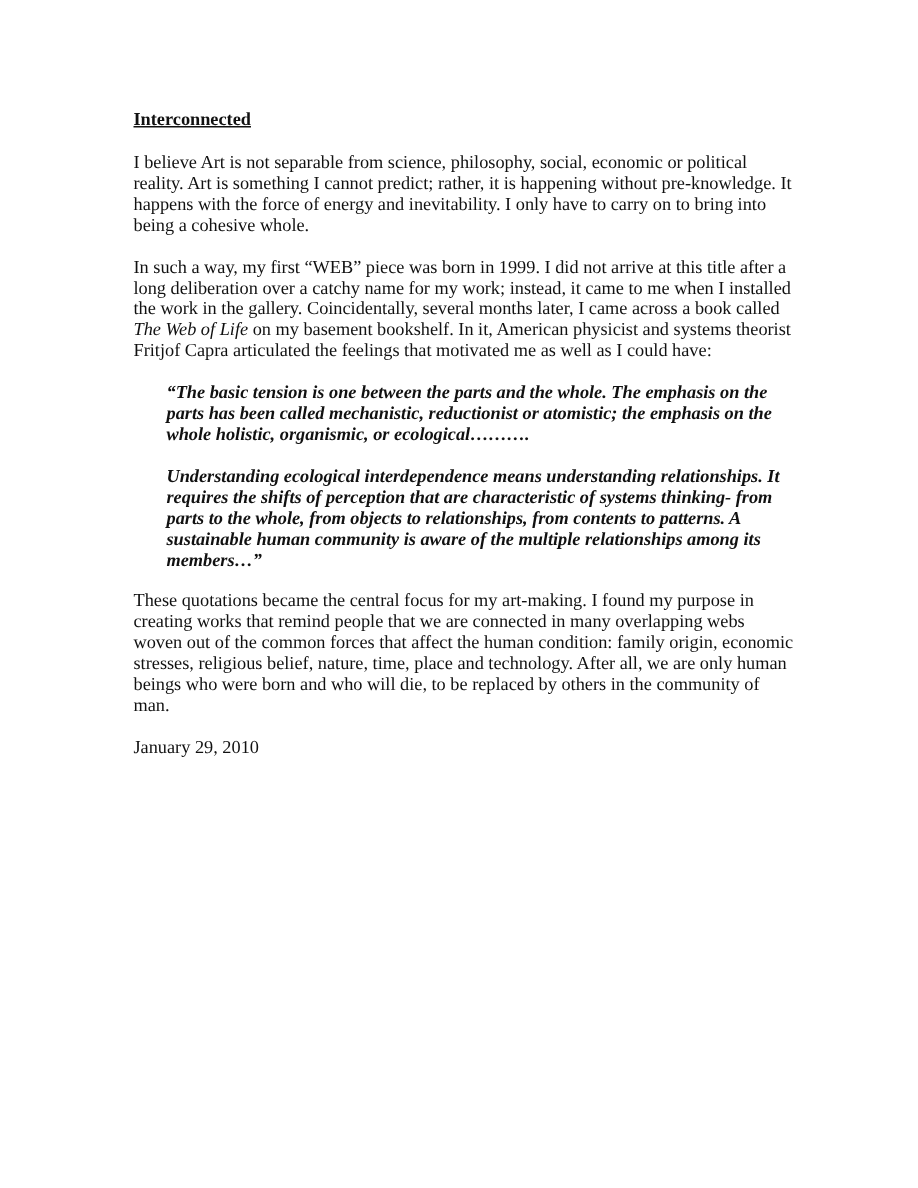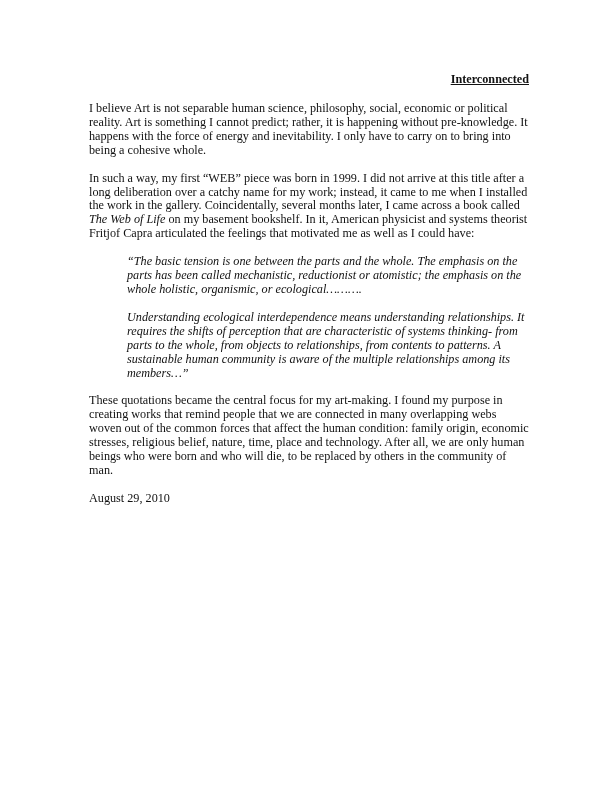--- a/index.html
+++ b/index.html
@@ -1,33 +1,33 @@
 <!DOCTYPE html>
 <html><head>
 <meta charset="utf-8">
 <style>
   html, body { margin: 0; padding: 0; background: #ffffff; }
   body { width: 612px; height: 792px; position: relative; overflow: hidden;
          font-family: "Liberation Serif", "DejaVu Serif", serif; color: #111111; }
   .page { position: absolute; left: 89px; top: 72px; width: 440px; }
-  .title { text-align: right; font-weight: bold; text-decoration: underline;
+  .title { text-align: left; font-weight: bold; text-decoration: underline;
            font-size: 12.2px; line-height: 14px; margin: 0 0 16px 0; }
   p { margin: 0 0 14px 0; font-size: 12.2px; line-height: 13.9px; }
-  .quote { margin-left: 38px; margin-right: 0; font-weight: normal; font-style: italic; }
+  .quote { margin-left: 22px; margin-right: 0; font-weight: bold; font-style: italic; }
   .sig { margin: 0; font-size: 12.2px; line-height: 13.9px; }
 </style>
 </head>
 <body>
 
 <div class="page">
   <div class="title">Interconnected</div>
 
-  <p>I believe Art is not separable human science, philosophy, social, economic or political reality.  Art is something I cannot predict; rather, it is happening without pre-knowledge. It happens with the force of energy and inevitability.  I only have to carry on to bring into being a cohesive whole.</p>
+  <p>I believe Art is not separable from science, philosophy, social, economic or political reality.  Art is something I cannot predict; rather, it is happening without pre-knowledge. It happens with the force of energy and inevitability.  I only have to carry on to bring into being a cohesive whole.</p>
 
   <p><span>In such a way, my first “WEB” piece was born in 1999.  I did not arrive at this title after a long deliberation over a catchy name for my work; instead, it came to me when I installed the work in the gallery.  Coincidentally, several months later, I came across a book called </span><i>The Web of Life</i><span> on my basement bookshelf.  In it, American physicist and systems theorist Fritjof Capra articulated the feelings that motivated me as well as I could have:</span></p>
 
   <p class="quote">“The basic tension is one between the parts and the whole. The emphasis on the parts has been called mechanistic, reductionist or atomistic; the emphasis on the whole holistic, organismic, or ecological……….</p>
   <p class="quote">Understanding ecological interdependence means understanding relationships. It requires the shifts of perception that are characteristic of systems thinking- from parts to the whole, from objects to relationships, from contents to patterns. A sustainable human community is aware of the multiple relationships among its members…”</p>
 
   <p>These quotations became the central focus for my art-making.  I found my purpose in creating works that remind people that we are connected in many overlapping webs woven out of the common forces that affect the human condition: family origin, economic stresses, religious belief, nature, time, place and technology.  After all, we are only human beings who were born and who will die, to be replaced by others in the community of man.</p>
 
-  <div class="sig">August 29, 2010</div>
+  <div class="sig">January 29, 2010</div>
 </div>
 
 </body></html>

